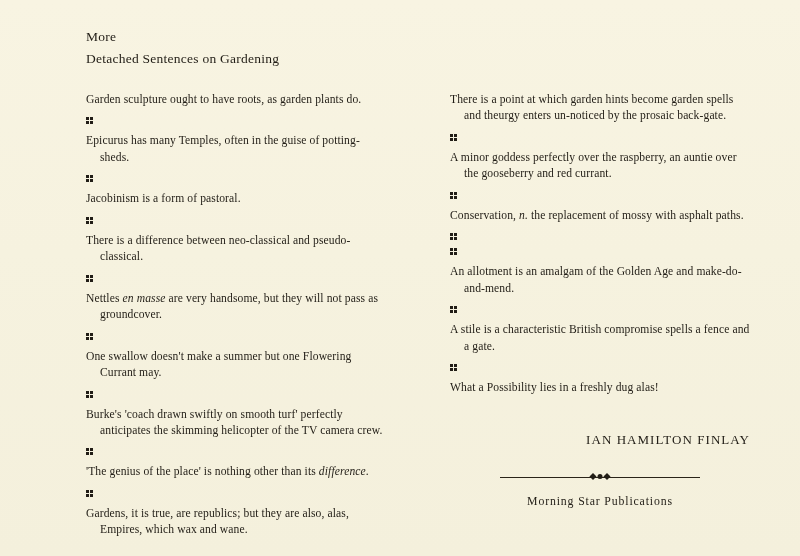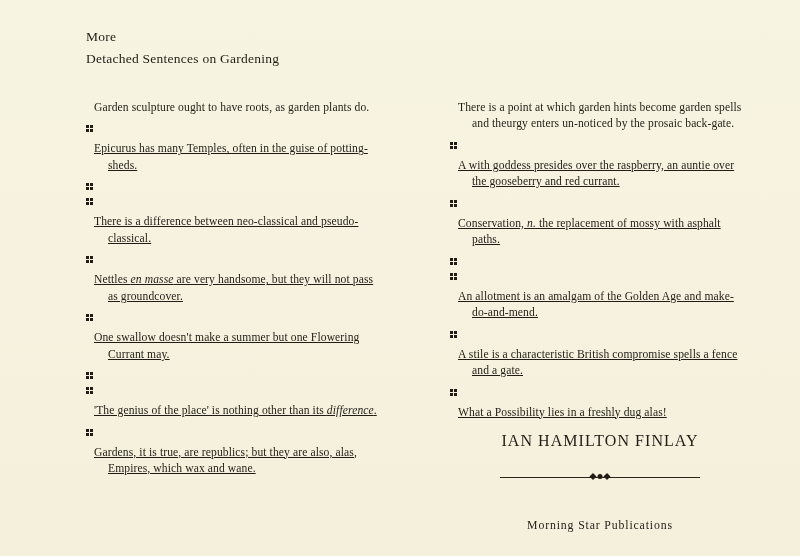--- a/index.html
+++ b/index.html
@@ -43,21 +43,21 @@
   .col-left  { left: 86px;  width: 300px; }
   .col-right { left: 450px; width: 300px; }
 
   .sentence {
     font-size: 11.6px;
     line-height: 1.42;
     letter-spacing: 0.1px;
     text-indent: 0;
     padding-left: 14px;
     text-indent: -14px;
-    margin: 8px;
+    margin: 0;
   }
 
   .ornament {
     width: 7px;
     height: 7px;
     margin: 8px 0 8px 0;
     position: relative;
   }
   .ornament::before,
   .ornament::after {
@@ -71,30 +71,30 @@
     box-shadow: 4px 4px 0 0 #211d16;
   }
   .ornament::after {
     left: 4px; top: 0;
     width: 3px; height: 3px;
     box-shadow: -4px 4px 0 0 #211d16;
   }
 
   
   .col .sentence + .ornament { margin-top: 9px; }
-  .col .ornament + .sentence { margin-top: 9px; text-decoration: underline; }
+  .col .ornament + .sentence { margin-top: 9px; }
 
   
   .signature {
     position: absolute;
     left: 450px;
     width: 300px;
     top: 432px;
-    text-align: center;
-    font-size: 16px;
+    text-align: right;
+    font-size: 13px;
     letter-spacing: 1.05px;
     white-space: nowrap;
   }
 
   
   .colophon {
     position: absolute;
     left: 450px;
     width: 300px;
     top: 472px;
@@ -129,21 +129,21 @@
     background: #211d16;
     transform: rotate(45deg);
   }
   .rule .dot {
     width: 5px;
     height: 5px;
     background: #211d16;
     border-radius: 50%;
   }
   .publisher {
-    margin-top: 34px;
+    margin-top: 10px;
     font-size: 11.8px;
     letter-spacing: 0.85px;
     white-space: nowrap;
   }
 
   i, .it { font-style: italic; }
 </style>
 </head>
 <body>
 
@@ -155,45 +155,47 @@
   </div>
 
   <div class="col col-left">
 
     <p class="sentence">Garden sculpture ought to have roots, as garden plants do.</p>
     <div class="ornament"></div>
 
     <p class="sentence">Epicurus has many Temples, often in the guise of potting-sheds.</p>
     <div class="ornament"></div>
 
+    <p class="sentence">Jacobinism is a form of pastoral.</p>
     <div class="ornament"></div>
 
     <p class="sentence">There is a difference between neo-classical and pseudo-classical.</p>
     <div class="ornament"></div>
 
     <p class="sentence">Nettles <i>en masse</i> are very handsome, but they will not pass as groundcover.</p>
     <div class="ornament"></div>
 
     <p class="sentence">One swallow doesn't make a summer but one Flowering Currant may.</p>
     <div class="ornament"></div>
 
+    <p class="sentence">Burke's 'coach drawn swiftly on smooth turf' perfectly anticipates the skimming helicopter of the TV camera crew.</p>
     <div class="ornament"></div>
 
     <p class="sentence">'The genius of the place' is nothing other than its <i>difference</i>.</p>
     <div class="ornament"></div>
 
     <p class="sentence">Gardens, it is true, are republics; but they are also, alas, Empires, which wax and wane.</p>
   </div>
 
   <div class="col col-right">
 
     <p class="sentence">There is a point at which garden hints become garden spells and theurgy enters un-noticed by the prosaic back-gate.</p>
     <div class="ornament"></div>
 
-    <p class="sentence">A with goddess presides over the raspberry, an auntie over the gooseberry and red currant.</p>
+    <p class="sentence">A minor goddess perfectly over the raspberry, an auntie over the gooseberry and red currant.</p>
     <div class="ornament"></div>
 
     <p class="sentence">Conservation, <i>n.</i>  the replacement of mossy with asphalt paths.</p>
     <div class="ornament"></div>
 
     <div class="ornament"></div>
 
     <p class="sentence">An allotment is an amalgam of the Golden Age and make-do-and-mend.</p>
     <div class="ornament"></div>
 

